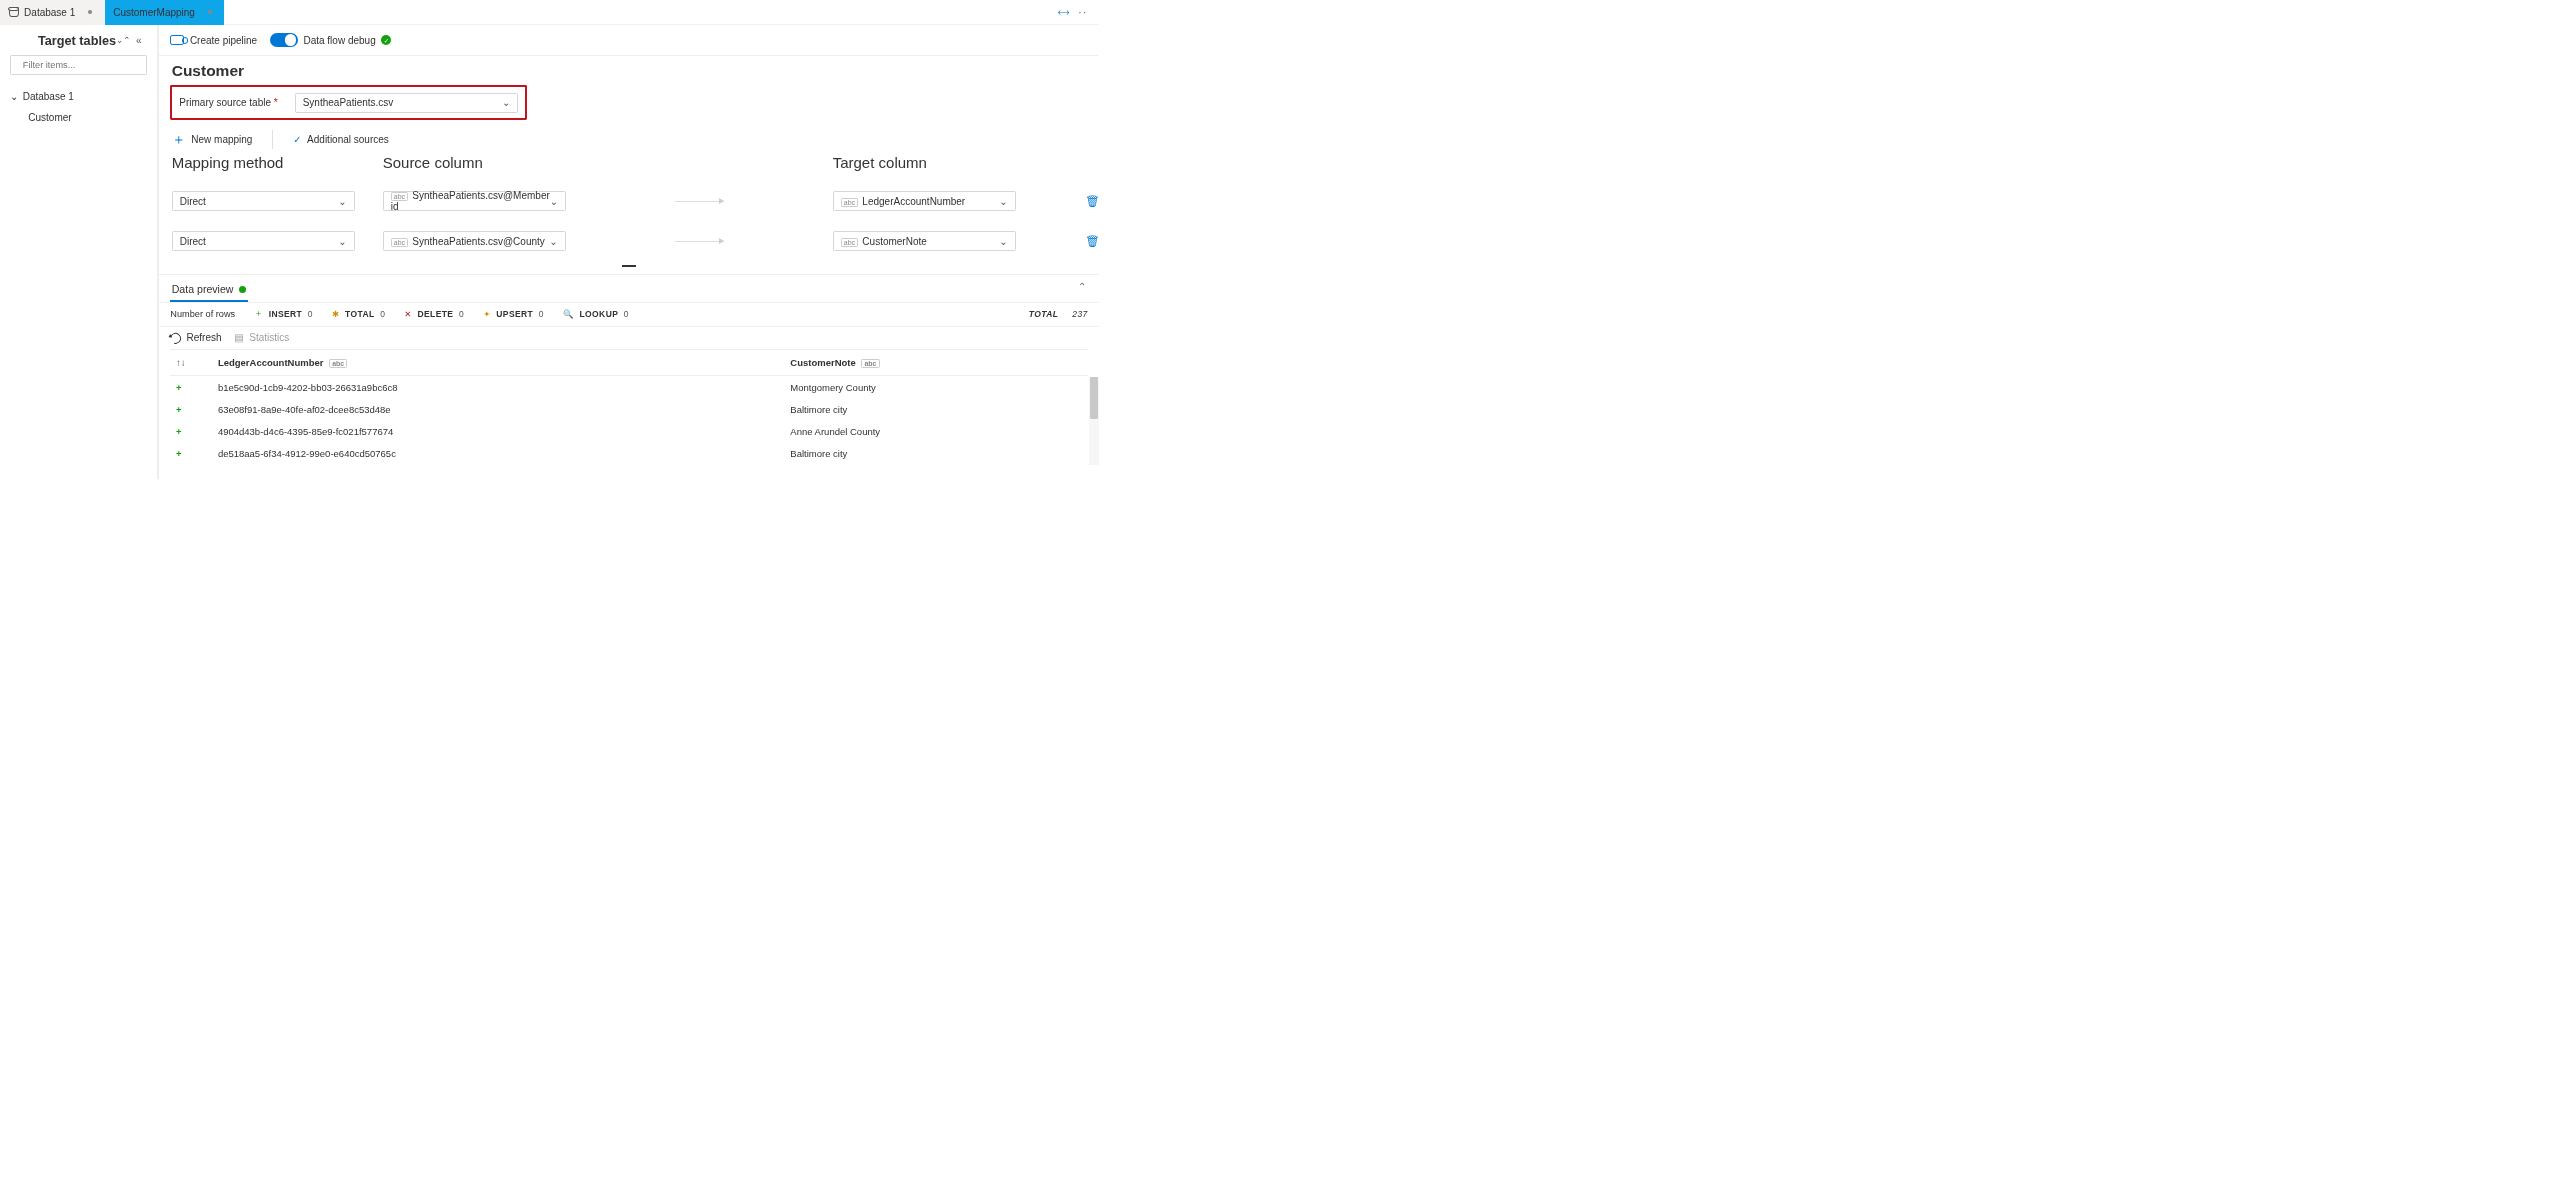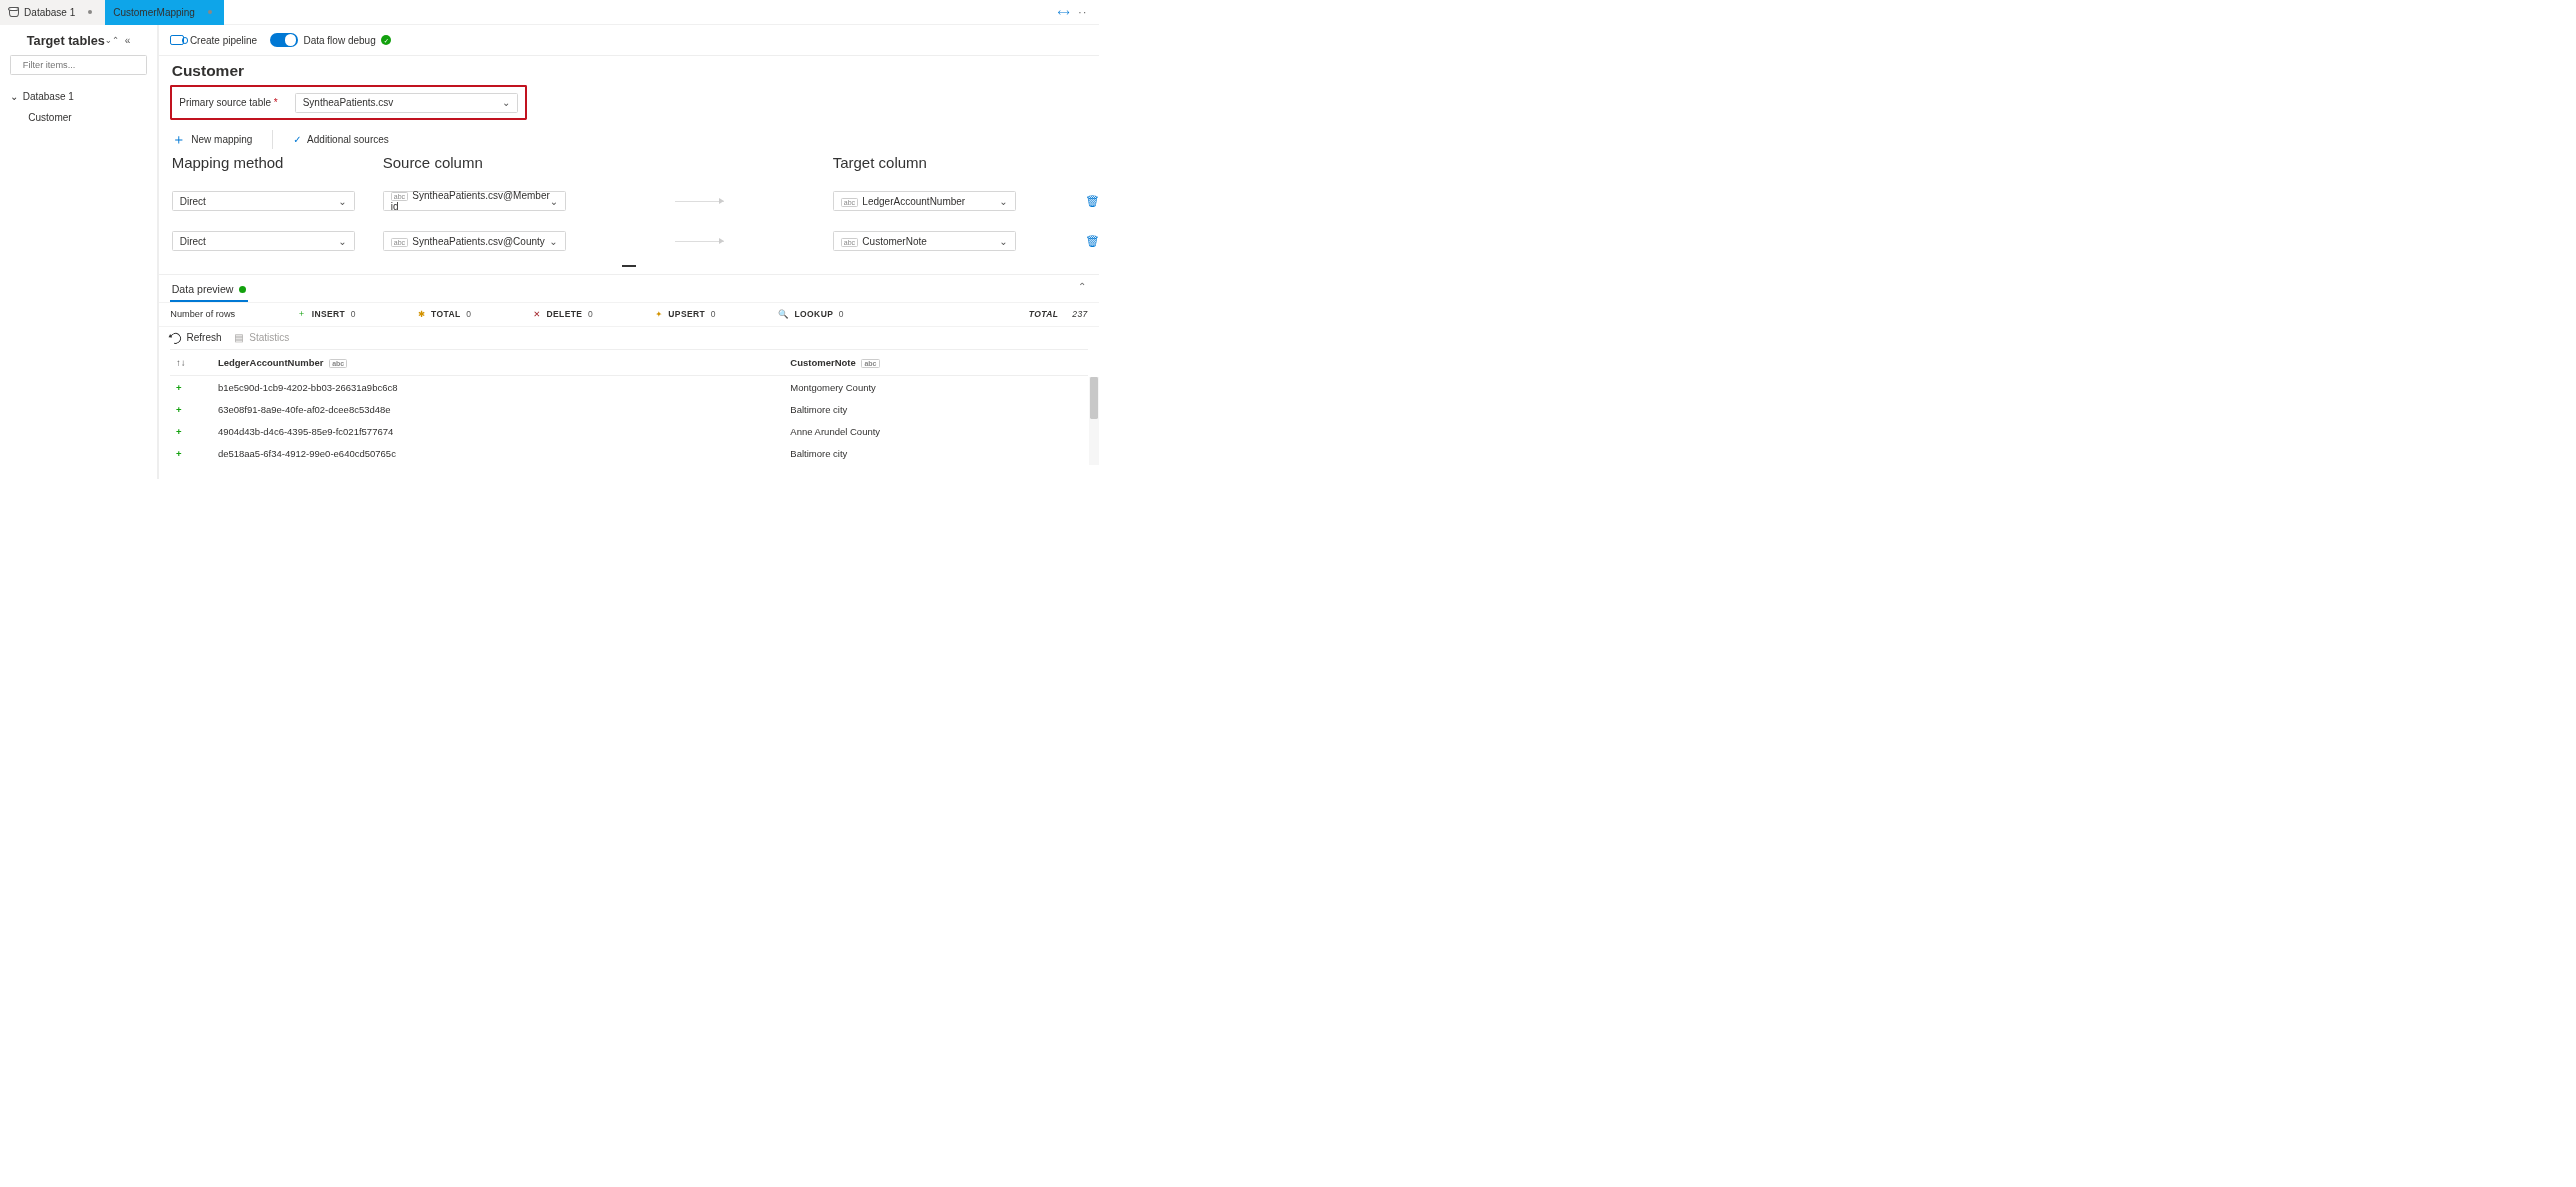--- a/index.html
+++ b/index.html
@@ -31,21 +31,21 @@
   .tab .label{}
   .tab-spacer{flex:1;}
   .tab-actions{display:flex;align-items:center;gap:10px;padding-right:11.3px;}
   .expand-icon{color:var(--blue);font-size:11.3px;transform:rotate(45deg);}
   .dots{color:#555;letter-spacing:1.4px;}
   
   .body{flex:1;display:flex;min-height:0;}
   
   
   .sidebar{width:158px;border-right:0.7px solid #eee;padding:8.5px 10px 0 10px;display:flex;flex-direction:column;gap:7px;}
-  .side-head{display:flex;align-items:center;justify-content:center;}
+  .side-head{display:flex;align-items:center;justify-content:flex-start;margin-left:28px;}
   .side-head h2{font-size:12.7px;font-weight:600;margin:0;}
   .side-head .icons{display:flex;gap:5.6px;color:#555;}
   .filter{display:flex;align-items:center;border:0.7px solid var(--border);height:20px;border-radius:1.4px;padding:0 5.6px;gap:4.2px;}
   .filter svg{width:10px;height:10px;}
   .filter input{border:none;outline:none;flex:1;font-size:9.2px;color:var(--muted);}
   .tree{padding-top:4.2px;}
   .tree-row{display:flex;align-items:center;gap:4.2px;height:21px;cursor:pointer;}
   .tree-row.child{padding-left:18.3px;}
   .chev{width:8.5px;height:8.5px;display:inline-flex;align-items:center;justify-content:center;}
   
@@ -84,21 +84,21 @@
   .drag-handle{height:10px;display:flex;justify-content:center;align-items:center;margin-top:10px;}
   .drag-handle span{width:14px;height:2.1px;background:#333;display:block;}
   
   
   .preview{border-top:0.7px solid #eee;margin-top:2.8px;display:flex;flex-direction:column;}
   .preview-tabs{display:flex;align-items:flex-start;padding:4.2px 11.3px 0 11.3px;position:relative;}
   .ptab{display:flex;align-items:center;gap:5.6px;padding:4.2px 1.4px;border-bottom:2.1px solid var(--blue);font-size:10.6px;}
   .green-dot{width:7px;height:7px;border-radius:50%;background:#13a10e;}
   .preview-collapse{position:absolute;right:12.7px;top:5.6px;color:#666;}
   
-  .stats-bar{display:flex;align-items:center;gap:62px;padding:5.6px 11.3px;border-top:0.7px solid #f2f2f2;border-bottom:0.7px solid #f2f2f2;}
+  .stats-bar{display:flex;align-items:center;gap:19px;padding:5.6px 11.3px;border-top:0.7px solid #f2f2f2;border-bottom:0.7px solid #f2f2f2;}
   .stat-label{font-size:9.2px;}
   .stat{display:flex;align-items:center;gap:5.6px;font-size:8.5px;letter-spacing:0.4px;}
   .stat .k{font-weight:700;}
   .stat .v{color:#555;}
   .stat.total{margin-left:auto;font-style:italic;}
   .mini-ic{font-size:8.5px;}
   .mini-ic.ins{color:#13a10e;}
   .mini-ic.upd{color:#d29200;}
   .mini-ic.del{color:#a4262c;}
   .mini-ic.ups{color:#d29200;}

